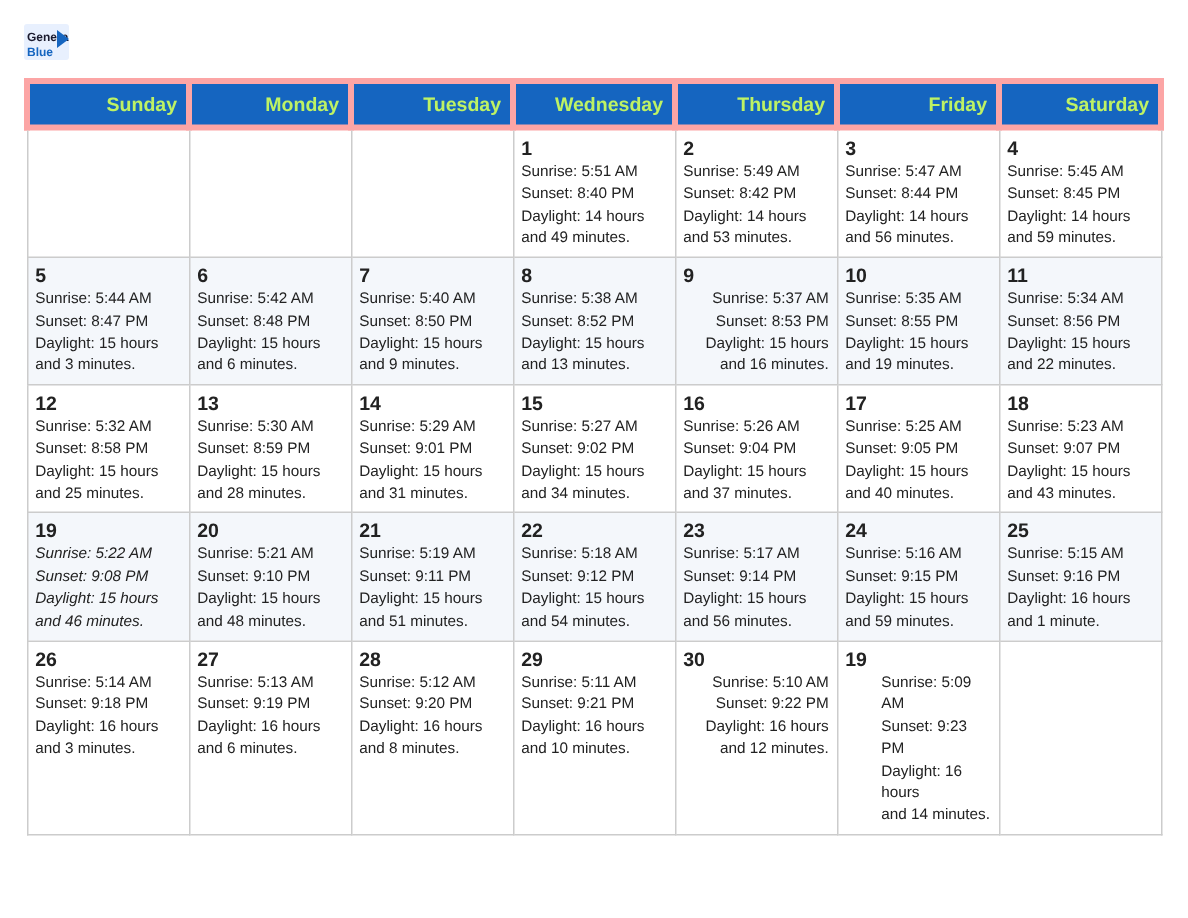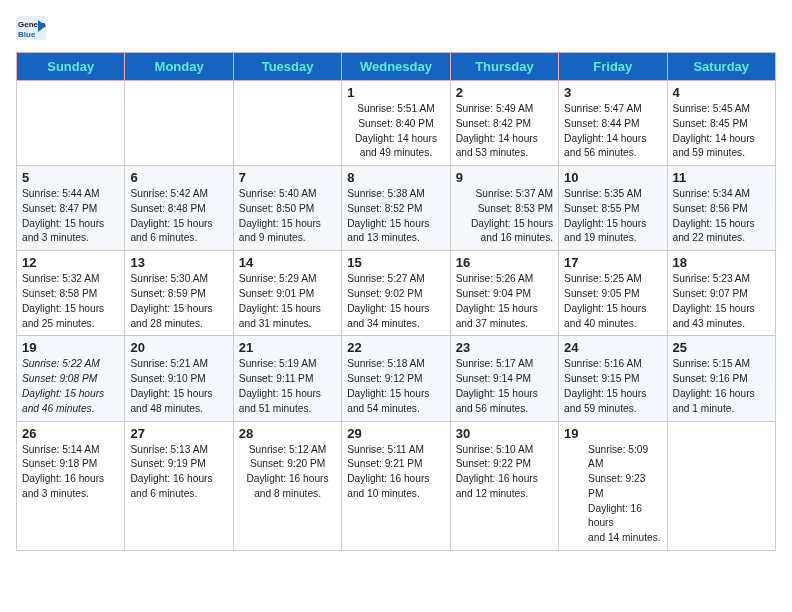--- a/index.html
+++ b/index.html
@@ -37,26 +37,26 @@
       font-size: 16px;
       color: #444;
     }
     table {
       width: 100%;
       border-collapse: collapse;
       table-layout: fixed;
     }
     th {
       background-color: #1565c0;
-      color: #5eead4;
-      text-align: center;
+      color: #bef264;
+      text-align: right;
       padding: 6px 6px;
       font-size: 13px;
       font-weight: bold;
-      border: 1px solid #fca5a5;
+      border: 4px solid #fca5a5;
     }
     td {
       border: 1px solid #ccc;
       vertical-align: top;
       padding: 4px 5px;
       font-size: 10.5px;
       color: #222;
       min-height: 85px;
       height: 85px;
       background: #fff;
@@ -112,21 +112,21 @@
         <th>Saturday</th>
       </tr>
   </thead>
   <tbody id="calendar-body">
   <tr>
         <td class="empty"></td>
         <td class="empty"></td>
         <td class="empty"></td>
         <td>
           <div class="day-num">1</div>
-          <div class="day-info" style="white-space: pre-line; text-align: center;">Sunrise: 5:51 AM
+          <div class="day-info" style="white-space: pre-line;">Sunrise: 5:51 AM
 Sunset: 8:40 PM
 Daylight: 14 hours
 and 49 minutes.</div>
         </td>
         <td>
           <div class="day-num">2</div>
           <div class="day-info" style="white-space: pre-line;">Sunrise: 5:49 AM
 Sunset: 8:42 PM
 Daylight: 14 hours
 and 53 minutes.</div>
@@ -309,35 +309,35 @@
         </td>
         <td>
           <div class="day-num">27</div>
           <div class="day-info" style="white-space: pre-line;">Sunrise: 5:13 AM
 Sunset: 9:19 PM
 Daylight: 16 hours
 and 6 minutes.</div>
         </td>
         <td>
           <div class="day-num">28</div>
-          <div class="day-info" style="white-space: pre-line; text-align: center;">Sunrise: 5:12 AM
+          <div class="day-info" style="white-space: pre-line;">Sunrise: 5:12 AM
 Sunset: 9:20 PM
 Daylight: 16 hours
 and 8 minutes.</div>
         </td>
         <td>
           <div class="day-num">29</div>
           <div class="day-info" style="white-space: pre-line;">Sunrise: 5:11 AM
 Sunset: 9:21 PM
 Daylight: 16 hours
 and 10 minutes.</div>
         </td>
         <td>
           <div class="day-num">30</div>
-          <div class="day-info" style="white-space: pre-line;">Sunrise: 5:10 AM
+          <div class="day-info" style="white-space: pre-line; text-align: right;">Sunrise: 5:10 AM
 Sunset: 9:22 PM
 Daylight: 16 hours
 and 12 minutes.</div>
         </td>
         <td>
           <div class="day-num">19</div>
           <div class="day-info" style="white-space: pre-line; margin-left: 24px;">Sunrise: 5:09 AM
 Sunset: 9:23 PM
 Daylight: 16 hours
 and 14 minutes.</div>

